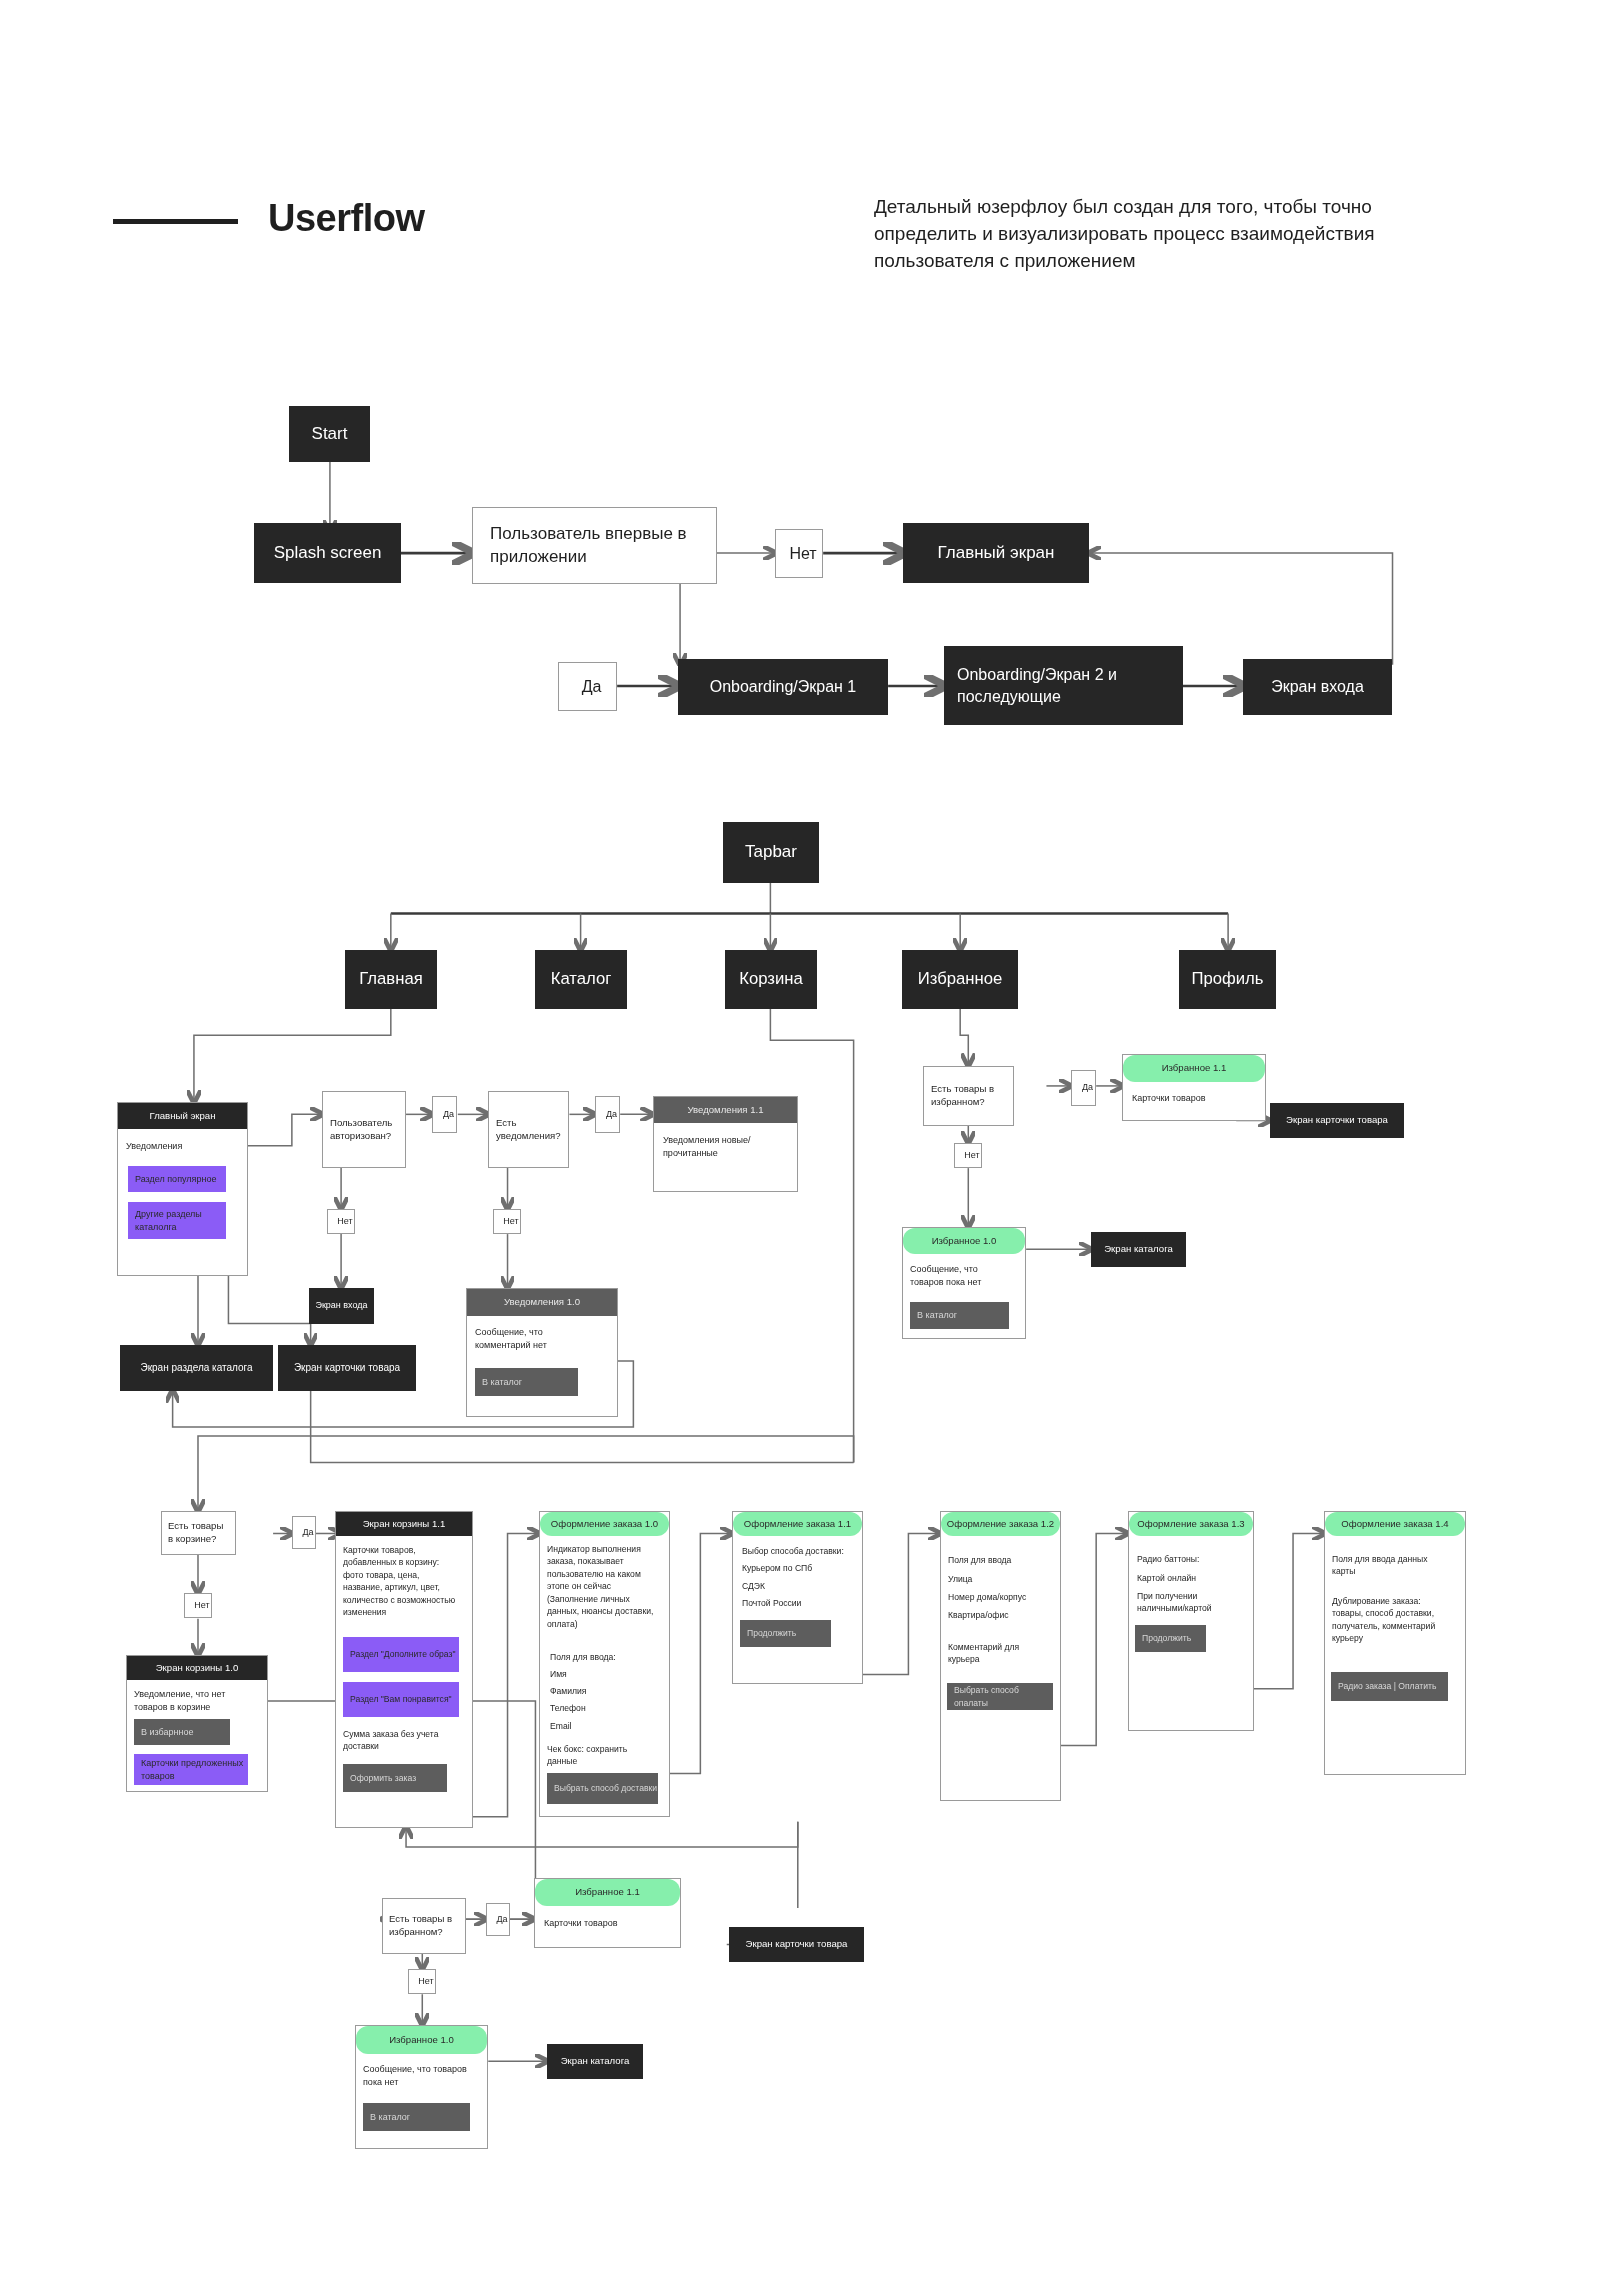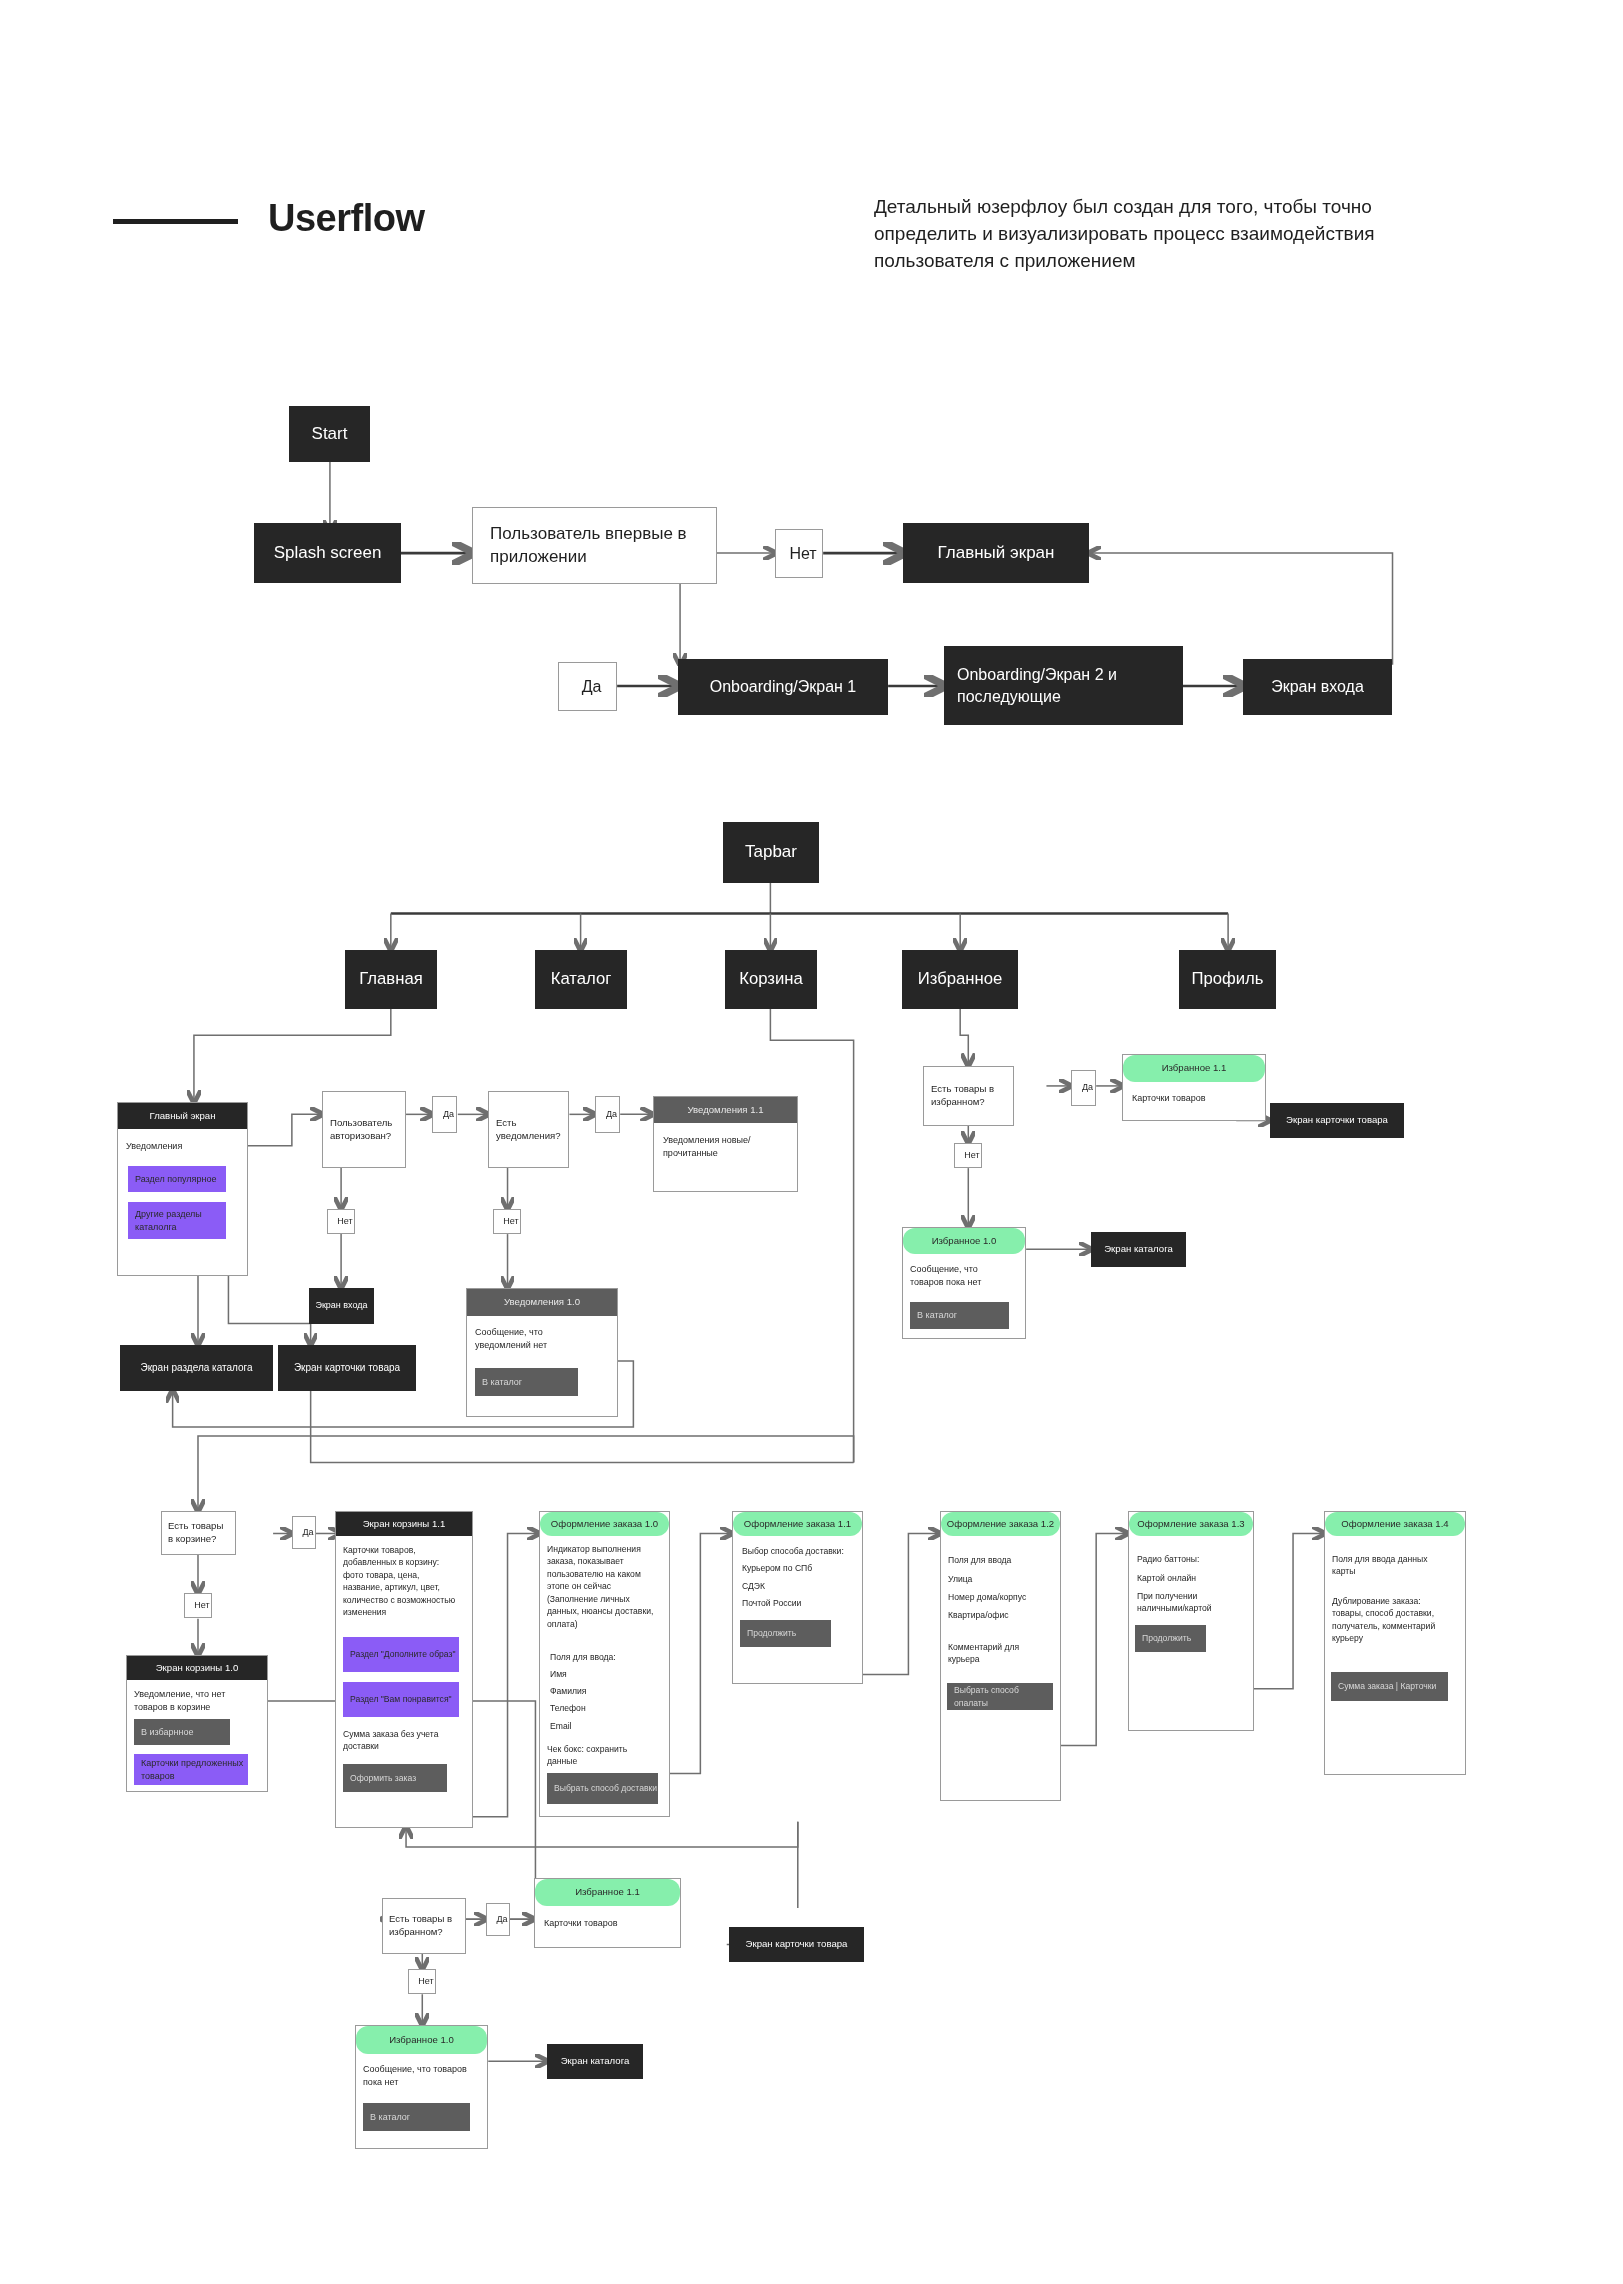--- a/index.html
+++ b/index.html
@@ -180,21 +180,21 @@
   <div class="card" style="left:653px;top:1096px;width:145px;height:96px;">
     <div class="cap gray" style="height:26px;font-size:9.6px;">Уведомления 1.1</div>
     <div class="body" style="height:69px;">
       <div class="ctext" style="left:9px;top:11px;width:122px;font-size:9px;">Уведомления новые/ прочитанные</div>
     </div>
   </div>
 
   <div class="card" style="left:466px;top:1288px;width:152px;height:129px;">
     <div class="cap gray" style="height:27px;font-size:9.6px;">Уведомления 1.0</div>
     <div class="body" style="height:101px;">
-      <div class="ctext" style="left:8px;top:10px;width:107px;font-size:9px;">Сообщение, что уведомлений нет</div>
+      <div class="ctext" style="left:8px;top:10px;width:107px;font-size:9px;">Сообщение, что комментарий нет</div>
       <div class="chip dark" style="left:8px;top:52px;width:103px;height:28px;font-size:9px;">В каталог</div>
     </div>
   </div>
 
   <div class="node dark" style="left:120px;top:1345px;width:153px;height:46px;font-size:10px;">Экран раздела каталога</div>
   <div class="node dark" style="left:278px;top:1345px;width:138px;height:46px;font-size:10px;">Экран карточки товара</div>
 
   <div class="node white" style="left:923px;top:1066px;width:91px;height:60px;font-size:9.6px;padding:0 7px;justify-content:flex-start;text-align:left;">Есть товары в избранном?</div>
 
   <div class="node white" style="left:1071px;top:1070px;width:25px;height:36px;font-size:9px;">Да</div>
@@ -291,21 +291,21 @@
       <div class="ctext" style="left:8px;top:54px;width:91px;font-size:8.6px;">При получении наличными/картой</div>
       <div class="chip dark" style="left:6px;top:89px;width:71px;height:27px;font-size:8.6px;">Продолжить</div>
     </div>
   </div>
 
   <div class="card" style="left:1324px;top:1511px;width:142px;height:264px;">
     <div class="cap lgray" style="height:24px;font-size:9.6px;">Оформление заказа 1.4</div>
     <div class="body" style="height:237px;">
       <div class="ctext" style="left:7px;top:17px;width:107px;font-size:8.6px;">Поля для ввода данных карты</div>
       <div class="ctext" style="left:7px;top:59px;width:117px;font-size:8.6px;">Дублирование заказа: товары, способ доставки, получатель, комментарий курьеру</div>
-      <div class="chip dark" style="left:6px;top:136px;width:117px;height:29px;font-size:8.6px;">Сумма заказа | Карточки</div>
+      <div class="chip dark" style="left:6px;top:136px;width:117px;height:29px;font-size:8.6px;">Радио заказа | Оплатить</div>
     </div>
   </div>
 
   <div class="node white" style="left:382px;top:1898px;width:84px;height:56px;font-size:9.6px;padding:0 6px;justify-content:flex-start;text-align:left;">Есть товары в избранном?</div>
 
   <div class="node white" style="left:486px;top:1903px;width:24px;height:33px;font-size:9px;">Да</div>
 
   <div class="node white" style="left:408px;top:1969px;width:28px;height:25px;font-size:9px;">Нет</div>
 
   <div class="card" style="left:534px;top:1878px;width:147px;height:70px;">

